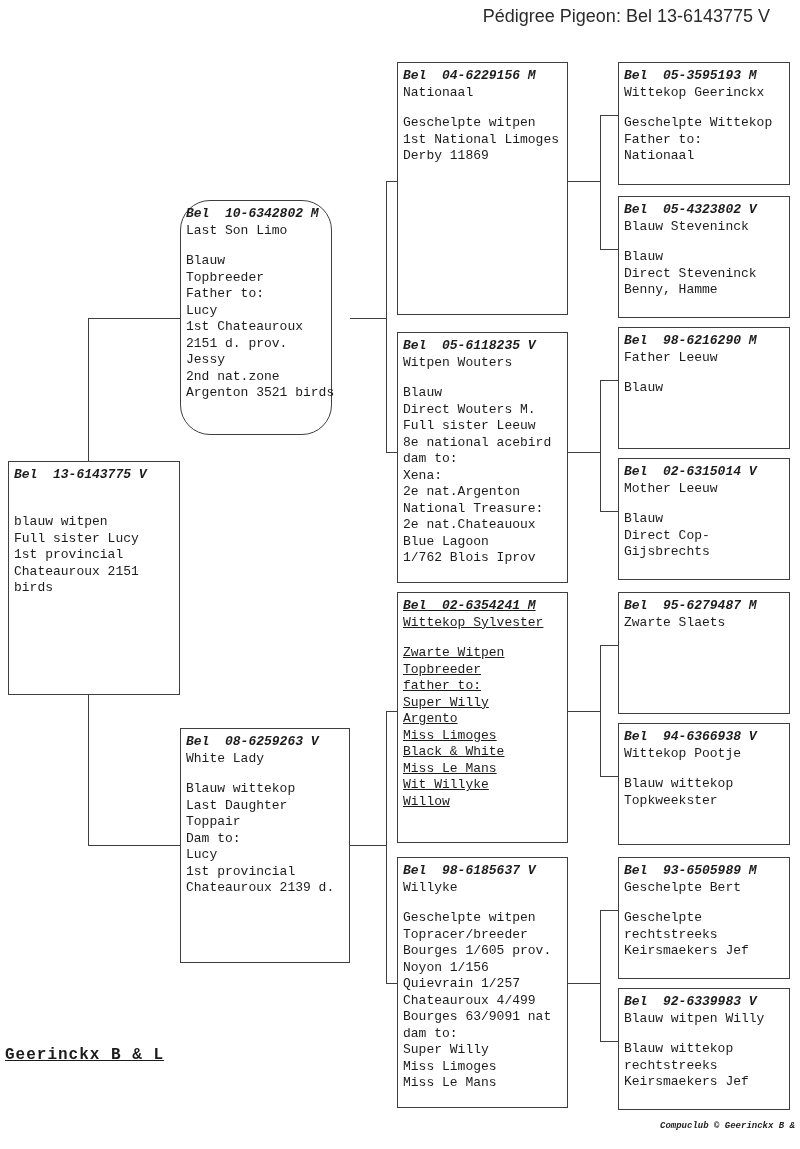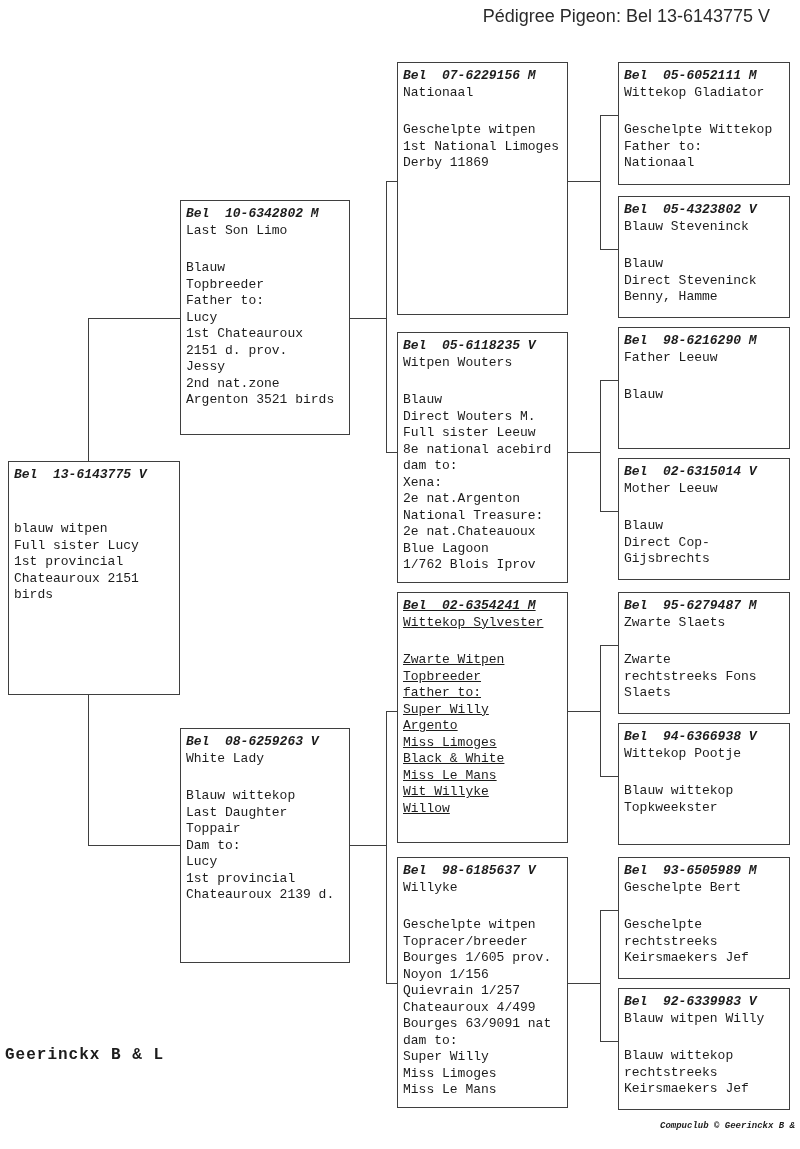--- a/index.html
+++ b/index.html
@@ -6,48 +6,48 @@
   #page{position:relative;width:800px;height:1149px;background:#fff;overflow:hidden;
         font-family:"Liberation Mono","DejaVu Sans Mono",monospace;color:#1c1c1c;}
   #title{position:absolute;left:0;top:6px;width:770px;text-align:right;
          font-family:"Liberation Sans","DejaVu Sans",sans-serif;
          font-size:18px;color:#2a2a2a;}
   .pbox{position:absolute;border:1px solid #3f3f3f;background:#fff;
         padding:5px 5px 0 5px;box-sizing:border-box;
         font-size:13px;line-height:16.5px;}
   .ring{font-weight:bold;font-style:italic;white-space:pre;}
   .pname{white-space:pre;min-height:16.5px;}
-  .pbody{margin-top:21px;white-space:pre;}
+  .pbody{margin-top:14px;white-space:pre;}
   .vline{position:absolute;width:1px;background:#3f3f3f;}
   .hline{position:absolute;height:1px;background:#3f3f3f;}
   #contact{position:absolute;left:5px;top:1010px;white-space:pre;}
   #contact .owner{font-size:16px;font-weight:bold;letter-spacing:1px;}
   #contact .cline{font-size:18px;line-height:17px;margin-top:42px;}
-  #contact .owner{display:block;margin-bottom:24px;}
+  #contact .owner{display:block;margin-bottom:24px;text-decoration:underline;}
   #credit{position:absolute;left:660px;top:1121px;font-size:9px;
           font-weight:bold;font-style:italic;white-space:pre;}
 </style>
 </head>
 <body>
 
 <div id="page">
 
   <div id="title">Pédigree Pigeon: Bel 13-6143775 V</div>
 
   <div class="pbox" style="left:8px;top:461px;width:172px;height:234px;">
     <div class="ring">Bel  13-6143775 V</div>
     <div class="pname"></div>
     <div class="pbody">blauw witpen
 Full sister Lucy
 1st provincial
 Chateauroux 2151
 birds</div>
   </div>
 
-  <div class="pbox" style="left:180px;top:200px;width:170px;height:235px;">
+  <div class="pbox" style="left:180px;top:200px;width:152px;height:235px;border-radius:30px;">
     <div class="ring">Bel  10-6342802 M</div>
     <div class="pname">Last Son Limo</div>
     <div class="pbody">Blauw
 Topbreeder
 Father to:
 Lucy
 1st Chateauroux
 2151 d. prov.
 Jessy
 2nd nat.zone
@@ -59,21 +59,21 @@
     <div class="pbody">Blauw wittekop
 Last Daughter
 Toppair
 Dam to:
 Lucy
 1st provincial
 Chateauroux 2139 d.</div>
   </div>
 
   <div class="pbox" style="left:397px;top:62px;width:171px;height:253px;">
-    <div class="ring">Bel  07-6229156 M</div>
+    <div class="ring">Bel  04-6229156 M</div>
     <div class="pname">Nationaal</div>
     <div class="pbody">Geschelpte witpen
 1st National Limoges
 Derby 11869</div>
   </div>
   <div class="pbox" style="left:397px;top:332px;width:171px;height:251px;">
     <div class="ring">Bel  05-6118235 V</div>
     <div class="pname">Witpen Wouters</div>
     <div class="pbody">Blauw
 Direct Wouters M.
@@ -111,22 +111,22 @@
 Quievrain 1/257
 Chateauroux 4/499
 Bourges 63/9091 nat
 dam to:
 Super Willy
 Miss Limoges
 Miss Le Mans</div>
   </div>
 
   <div class="pbox" style="left:618px;top:62px;width:172px;height:123px;">
-    <div class="ring">Bel  05-6052111 M</div>
-    <div class="pname">Wittekop Gladiator</div>
+    <div class="ring">Bel  05-3595193 M</div>
+    <div class="pname">Wittekop Geerinckx</div>
     <div class="pbody">Geschelpte Wittekop
 Father to:
 Nationaal</div>
   </div>
   <div class="pbox" style="left:618px;top:196px;width:172px;height:122px;">
     <div class="ring">Bel  05-4323802 V</div>
     <div class="pname">Blauw Steveninck</div>
     <div class="pbody">Blauw
 Direct Steveninck
 Benny, Hamme</div>
@@ -139,23 +139,20 @@
   <div class="pbox" style="left:618px;top:458px;width:172px;height:122px;">
     <div class="ring">Bel  02-6315014 V</div>
     <div class="pname">Mother Leeuw</div>
     <div class="pbody">Blauw
 Direct Cop-
 Gijsbrechts</div>
   </div>
   <div class="pbox" style="left:618px;top:592px;width:172px;height:122px;">
     <div class="ring">Bel  95-6279487 M</div>
     <div class="pname">Zwarte Slaets</div>
-    <div class="pbody">Zwarte
-rechtstreeks Fons
-Slaets</div>
   </div>
   <div class="pbox" style="left:618px;top:723px;width:172px;height:122px;">
     <div class="ring">Bel  94-6366938 V</div>
     <div class="pname">Wittekop Pootje</div>
     <div class="pbody">Blauw wittekop
 Topkweekster</div>
   </div>
   <div class="pbox" style="left:618px;top:857px;width:172px;height:122px;">
     <div class="ring">Bel  93-6505989 M</div>
     <div class="pname">Geschelpte Bert</div>

